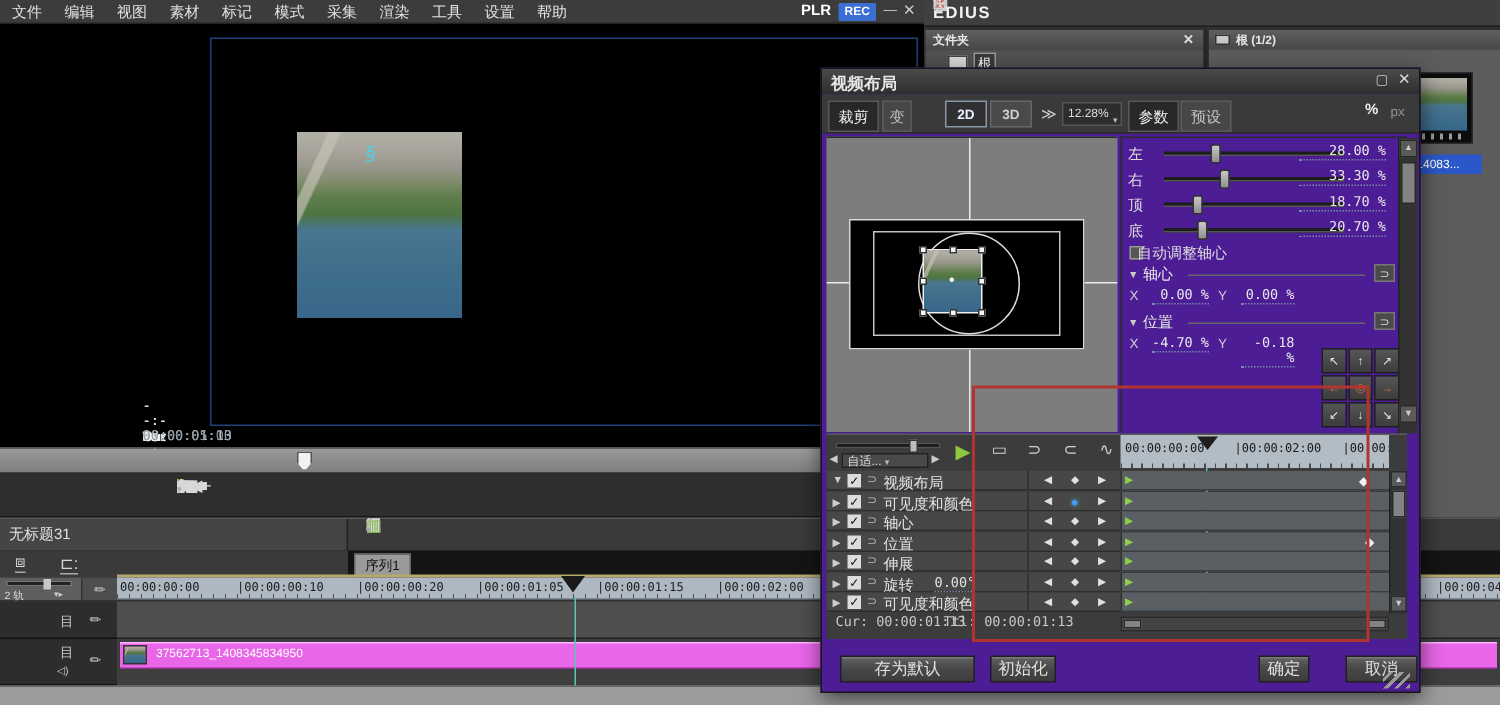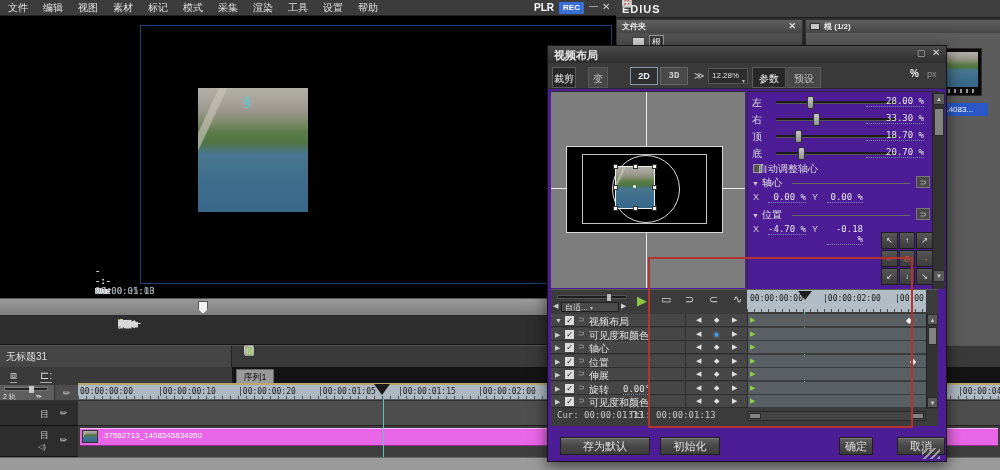--- a/index.html
+++ b/index.html
@@ -108,21 +108,21 @@
   #dlg-titlebar{left:0;top:0;width:398px;height:17px;background:linear-gradient(180deg,#4a4a4a,#2e2e2e);}
   #dlg-title{left:6px;top:2px;font-size:11px;font-weight:bold;color:#e6e6e6;}
   #dlg-max{left:369px;top:2px;font-size:9px;color:#ccc;}
   #dlg-close{left:384px;top:1px;font-size:10px;color:#ddd;}
   #dlg-tabrow{left:0;top:17px;width:398px;height:26px;background:#3a3a3a;border-bottom:1px solid #2a2a2a;}
   .dtab{top:4px;height:21px;font-size:10px;text-align:center;line-height:21px;border:1px solid #5a5a5a;}
   .dtab.active{background:#282828;color:#eee;}
   .dtab.idle{background:#474747;color:#c4c4c4;}
   .dmode{top:4px;width:28px;height:18px;font-size:9px;font-weight:bold;text-align:center;line-height:16px;}
   #btn-2d{left:82px;background:#303030;border:1px solid #8899aa;color:#e8f0ff;}
-  #btn-3d{left:112px;background:#4a4a4a;border:1px solid #666;color:#cfcfcf;font-family:Liberation Mono, monospace;}
+  #btn-3d{left:112px;background:#4a4a4a;border:1px solid #666;color:#cfcfcf;}
   #fit-icon{left:146px;top:7px;font-size:10px;color:#ccc;}
   #zoom-select{left:160px;top:5px;width:40px;height:16px;background:#2d2d2d;border:1px solid #555;
                font-size:8px;color:#ddd;line-height:14px;padding-left:3px;}
   #zoom-caret{right:2px;top:5px;font-size:6px;color:#bbb;}
   #unit-pct{left:362px;top:5px;font-size:10px;font-weight:bold;color:#eee;}
   #unit-px{left:379px;top:6px;font-size:9px;color:#949494;}
 
   #dlg-preview{left:3px;top:45px;width:194px;height:197px;background:#7d7d7d;border-top:1px solid #2a2a2a;overflow:hidden;}
   #ch-v{left:95px;top:0;width:1px;height:197px;background:#ececec;}
   #ch-h{left:0;top:96px;width:194px;height:1px;background:#ececec;}
@@ -487,21 +487,21 @@
   <div id="tl-playhead-tri"></div>
   <div id="tl-playhead-line"></div>
 
   <div id="dialog">
     <div id="dlg-titlebar">
       <span id="dlg-title">视频布局</span>
       <span id="dlg-max">▢</span>
       <span id="dlg-close">✕</span>
     </div>
     <div id="dlg-tabrow">
-      <div class="dtab active" style="left:4px;width:24px;">裁剪</div>
+      <div class="dtab active" style="left:4px;width:34px;">裁剪</div>
       <div class="dtab idle" style="left:40px;width:20px;">变换</div>
       <div class="dmode" id="btn-2d">2D</div>
       <div class="dmode" id="btn-3d">3D</div>
       <span id="fit-icon">≫</span>
       <div id="zoom-select">
         <span style="position:static;">12.28%</span>
         <span id="zoom-caret">▾</span>
       </div>
       <div class="dtab active" style="left:204px;width:34px;">参数</div>
       <div class="dtab idle" style="left:239px;width:34px;">预设</div>
@@ -733,20 +733,20 @@
         <div class="sthumb" style="right:1px;top:1px;width:12px;height:6px;"></div>
       </div>
       <div class="vscroll" style="left:375px;top:24px;width:12px;height:95px;">
         <div class="sbtn" style="left:0;top:0;width:11px;height:11px;">▲</div>
         <div class="sthumb" style="left:1px;top:13px;width:9px;height:18px;"></div>
         <div class="sbtn" style="left:0;top:83px;width:11px;height:11px;">▼</div>
       </div>
     </div>
 
     <div class="dbtn" style="left:12px;top:391px;width:90px;">存为默认</div>
-    <div class="dbtn" style="left:112px;top:391px;width:60px;">初始化</div>
+    <div class="dbtn" style="left:112px;top:391px;width:44px;">初始化</div>
     <div class="dbtn" style="left:291px;top:391px;width:34px;">确定</div>
     <div class="dbtn" style="left:349px;top:391px;width:48px;">取消</div>
     <div id="dlg-grip"></div>
   </div>
 
   <div id="annotation-rect"></div>
 </div>
 
 </body></html>

